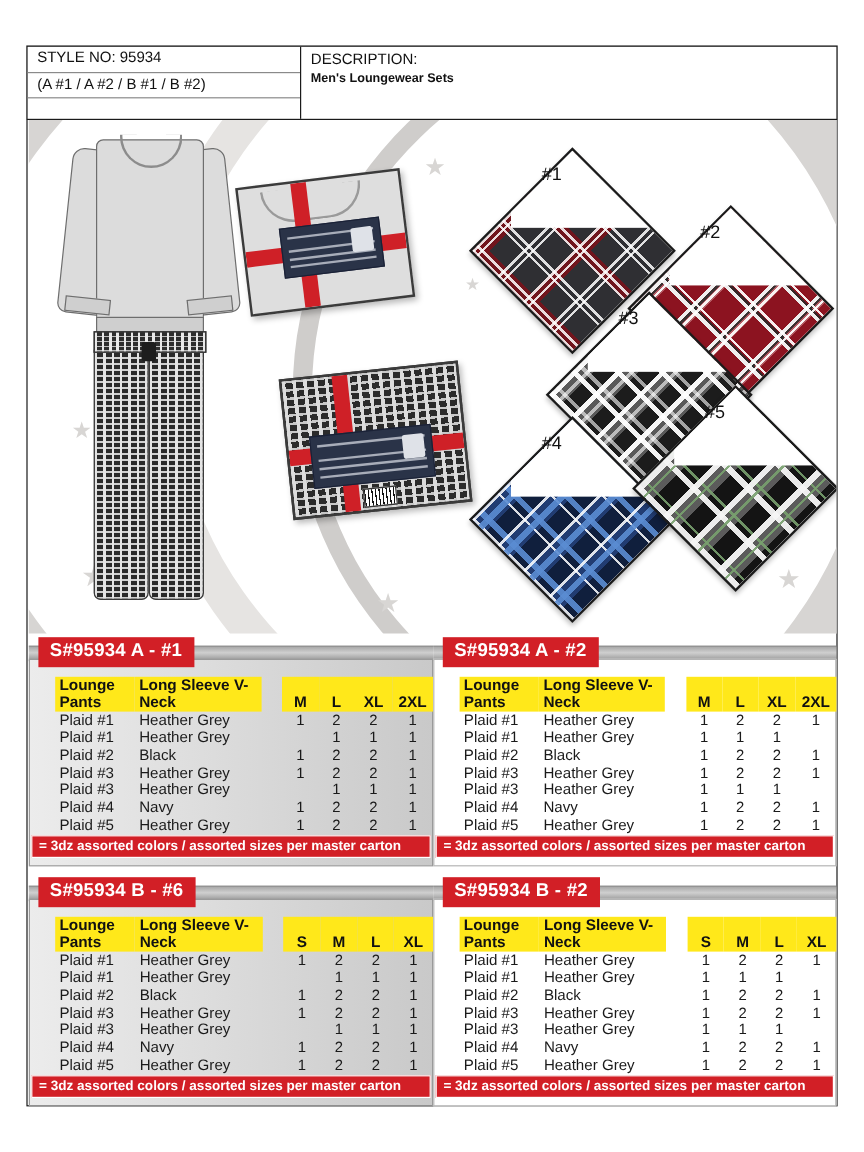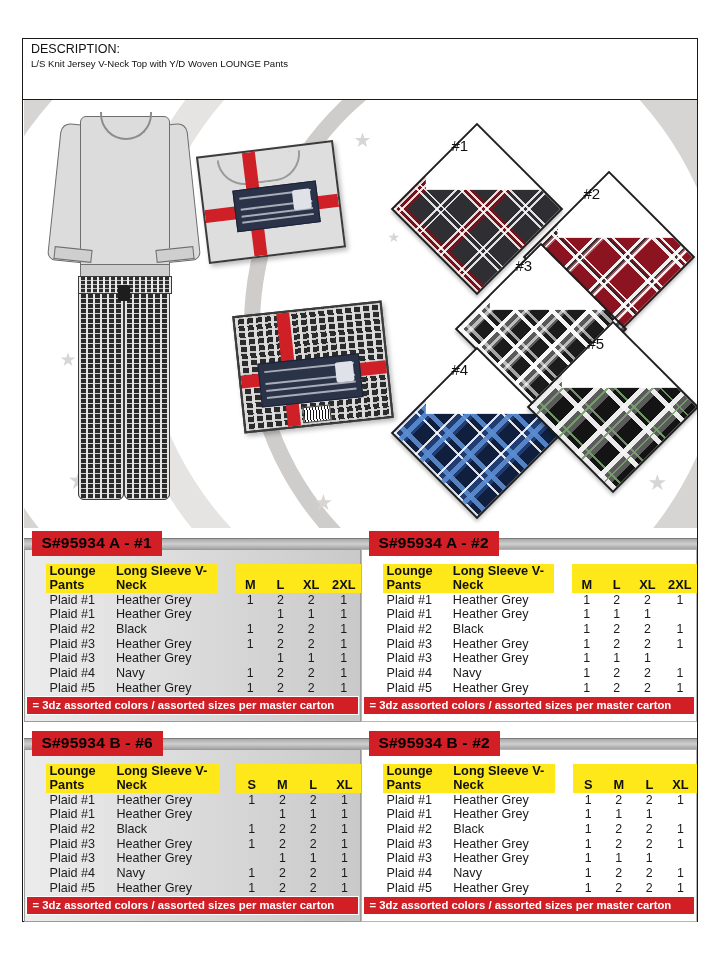--- a/index.html
+++ b/index.html
@@ -118,21 +118,21 @@
       repeating-linear-gradient(90deg, rgba(150,150,150,.55) 0 16px, transparent 16px 32px);}
 
   
   .panel{position:absolute;box-sizing:border-box;}
   .divider{position:absolute;height:11px;left:0;right:0;
     background:linear-gradient(180deg,#a8a8a8,#cfcfcf 45%,#9a9a9a);
     border-top:1px solid #7d7d7d;border-bottom:1px solid #7d7d7d;}
   .pbody{position:absolute;left:0;right:0;background:linear-gradient(90deg,#ececec,#c9c9c9);border:1px solid #9a9a9a;box-sizing:border-box;}
   .pbody.plain{background:#fff;border:1px solid #b5b5b5;}
 
-  .tag-red{position:absolute;background:#d21f26;color:#000000;font-weight:700;font-size:15.5px;
+  .tag-red{position:absolute;background:#d21f26;color:#ffffff;font-weight:700;font-size:15.5px;
     padding:3px 10px 4px;letter-spacing:.2px;z-index:5;line-height:1.15;}
   .foot-red{position:absolute;background:#d21f26;color:#fff;font-weight:700;font-size:11.3px;
     padding:2px 6px 3px;z-index:5;box-sizing:border-box;white-space:nowrap;border:1px solid #fff;}
 
   table.spec{position:absolute;border-collapse:collapse;font-size:12.6px;color:#1a1a1a;}
   table.spec th{background:#ffe81a;font-weight:700;font-size:12.8px;color:#111;text-align:left;
     padding:0 4px;line-height:1.12;vertical-align:bottom;}
   table.spec th.sz{text-align:center;padding:0 2px;}
   table.spec td{padding:0 4px;line-height:1.165;white-space:nowrap;}
   table.spec td.sz{text-align:center;padding:0 2px;font-size:12.4px;}
@@ -142,23 +142,28 @@
   .spacer-col{width:12px;}
 </style>
 </head>
 <body>
 
 <div class="page">
 
   <div class="sheet"></div>
 
   <div class="header">
+    <div class="hdr-mid">
+      <div class="r1">STYLE NO:  95934</div>
+      <div class="r2">(A #1 / A #2 / B #1 / B #2)</div>
+      <div class="r3"></div>
+    </div>
     <div class="hdr-right">
       <div class="d1">DESCRIPTION:</div>
-      <div class="d3">L/S Knit Jersey V-Neck Top with Y/D Woven LOUNGE Pants</div>
+      <div class="d2">Men's Loungewear Sets</div>
     </div>
   </div>
 
   <div class="art">
     <div class="sw1 swoosh"></div>
     <div class="sw2 swoosh"></div>
     <div class="sw3 swoosh"></div>
 
     <div class="star" style="left:36px;top:250px;font-size:19px;">★</div>
     <div class="star" style="left:60px;top:274px;font-size:12px;">★</div>

